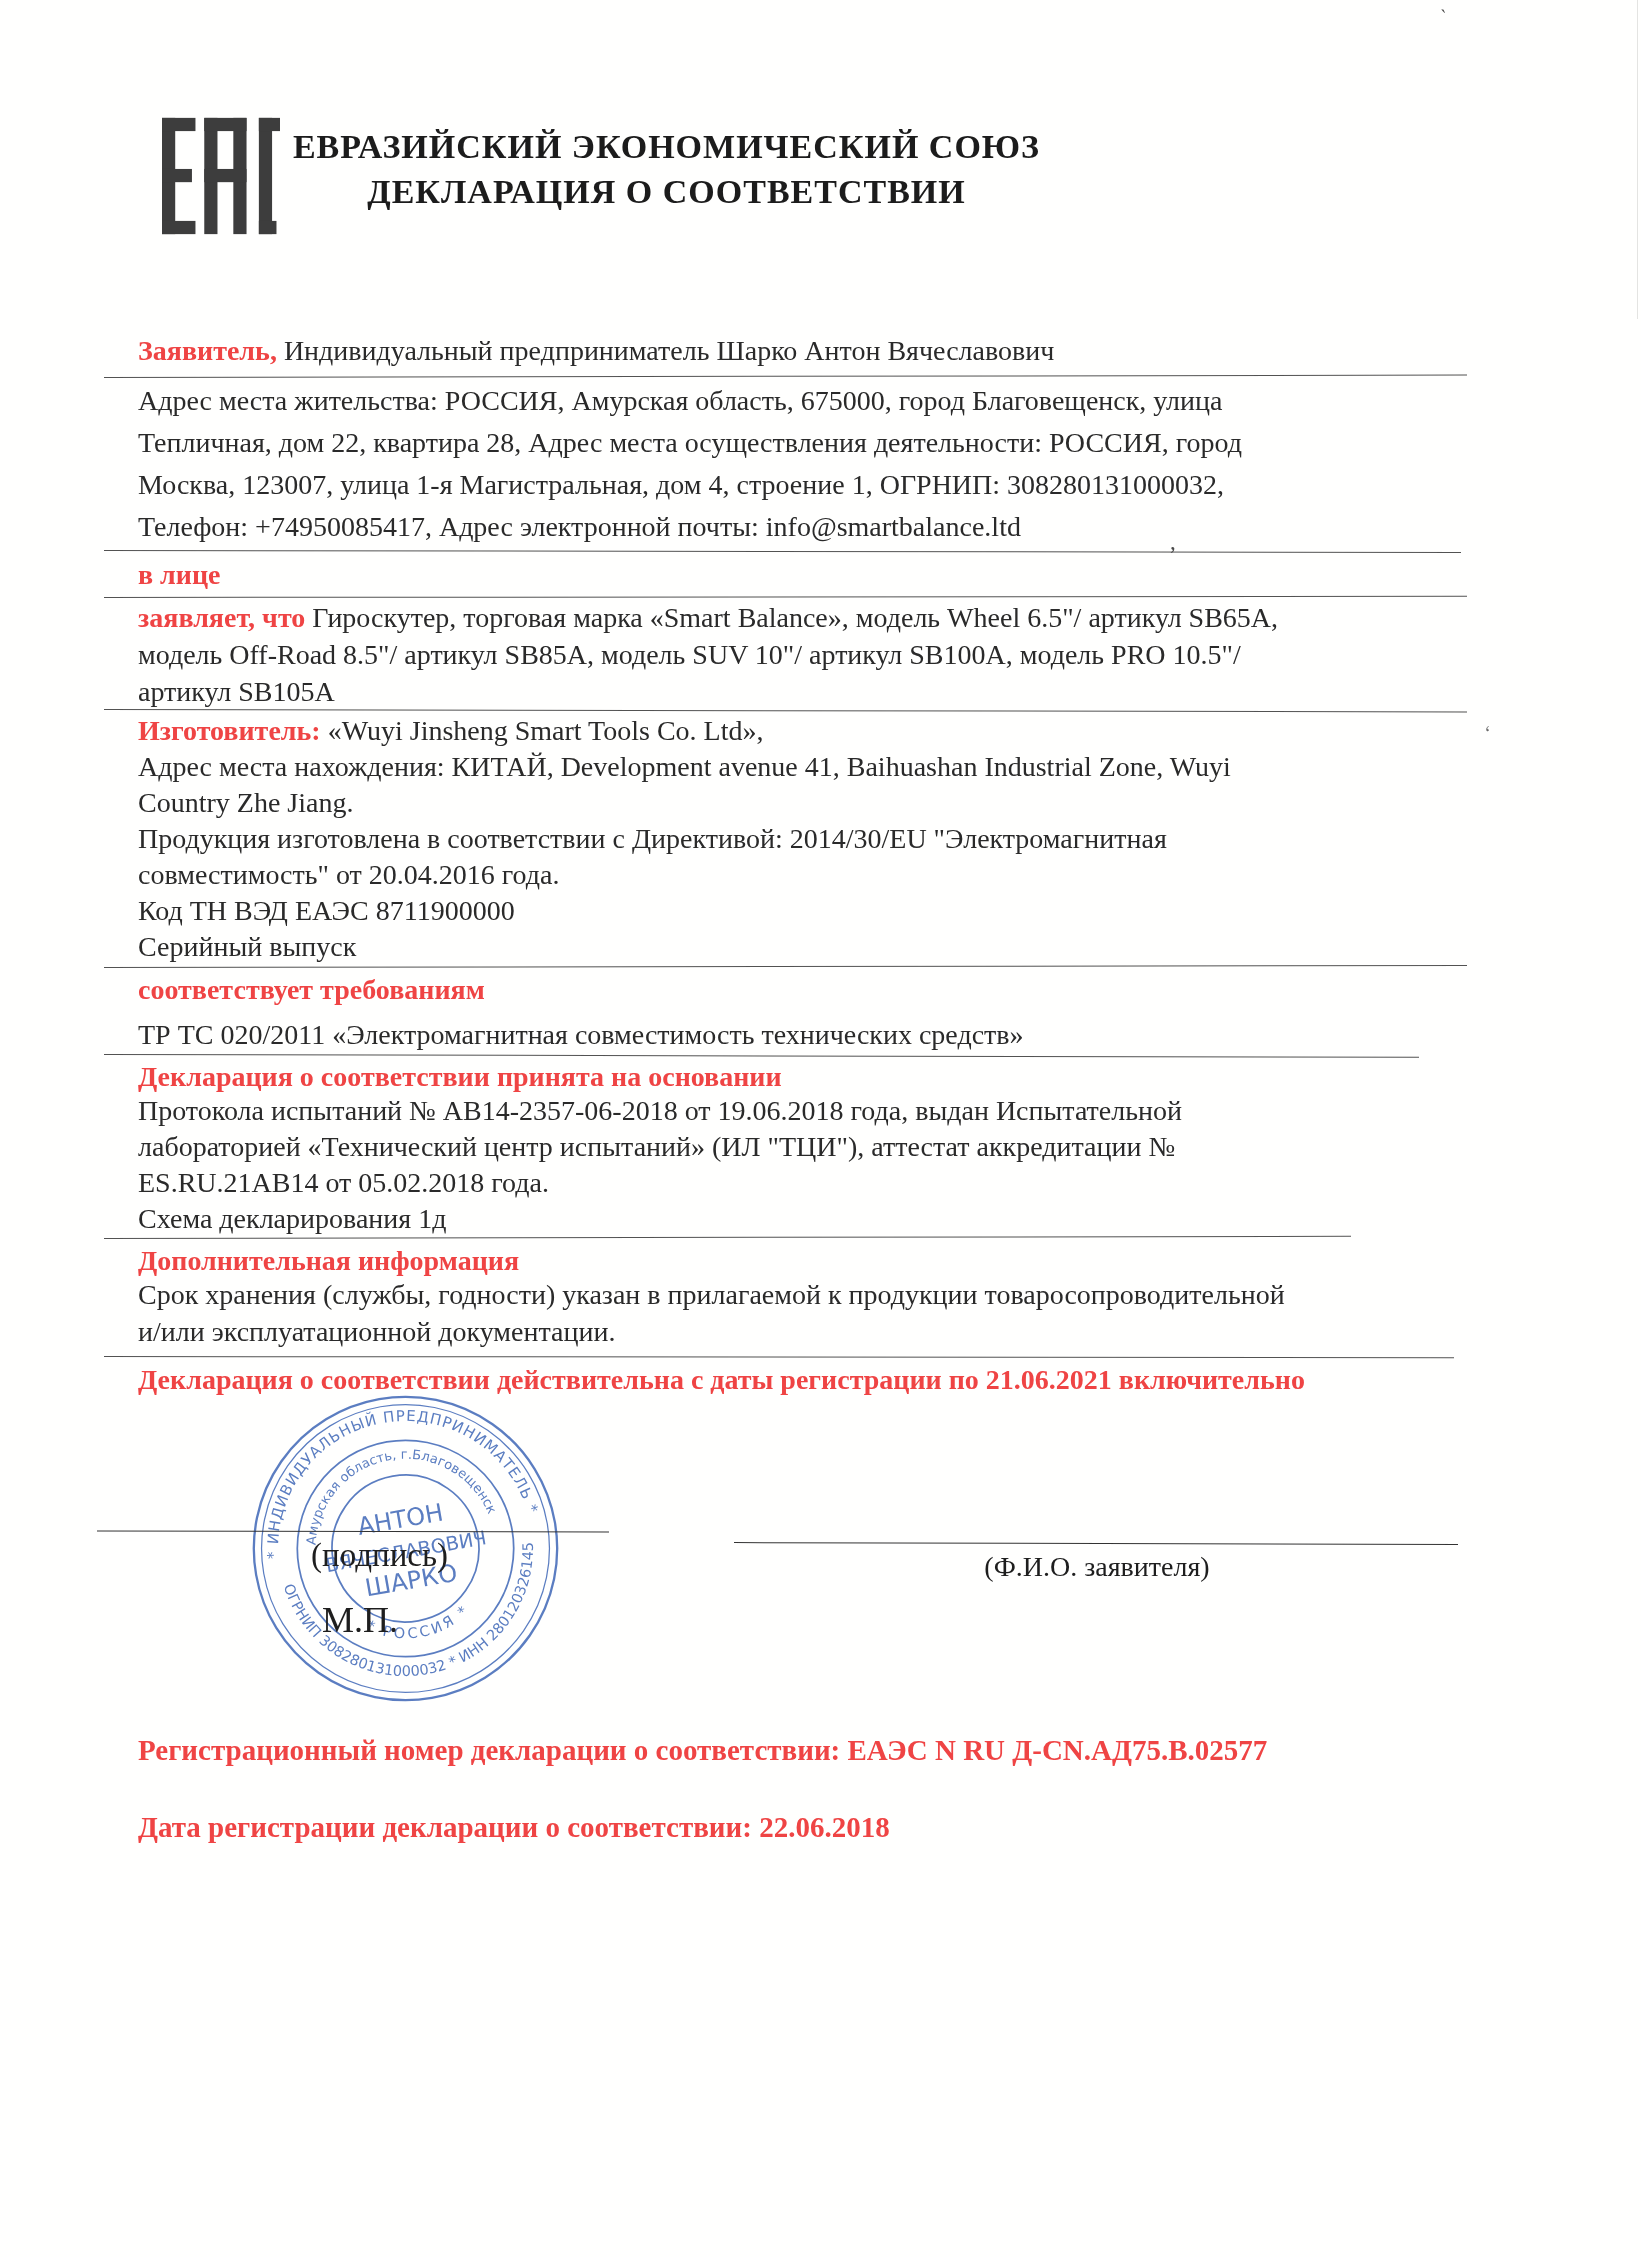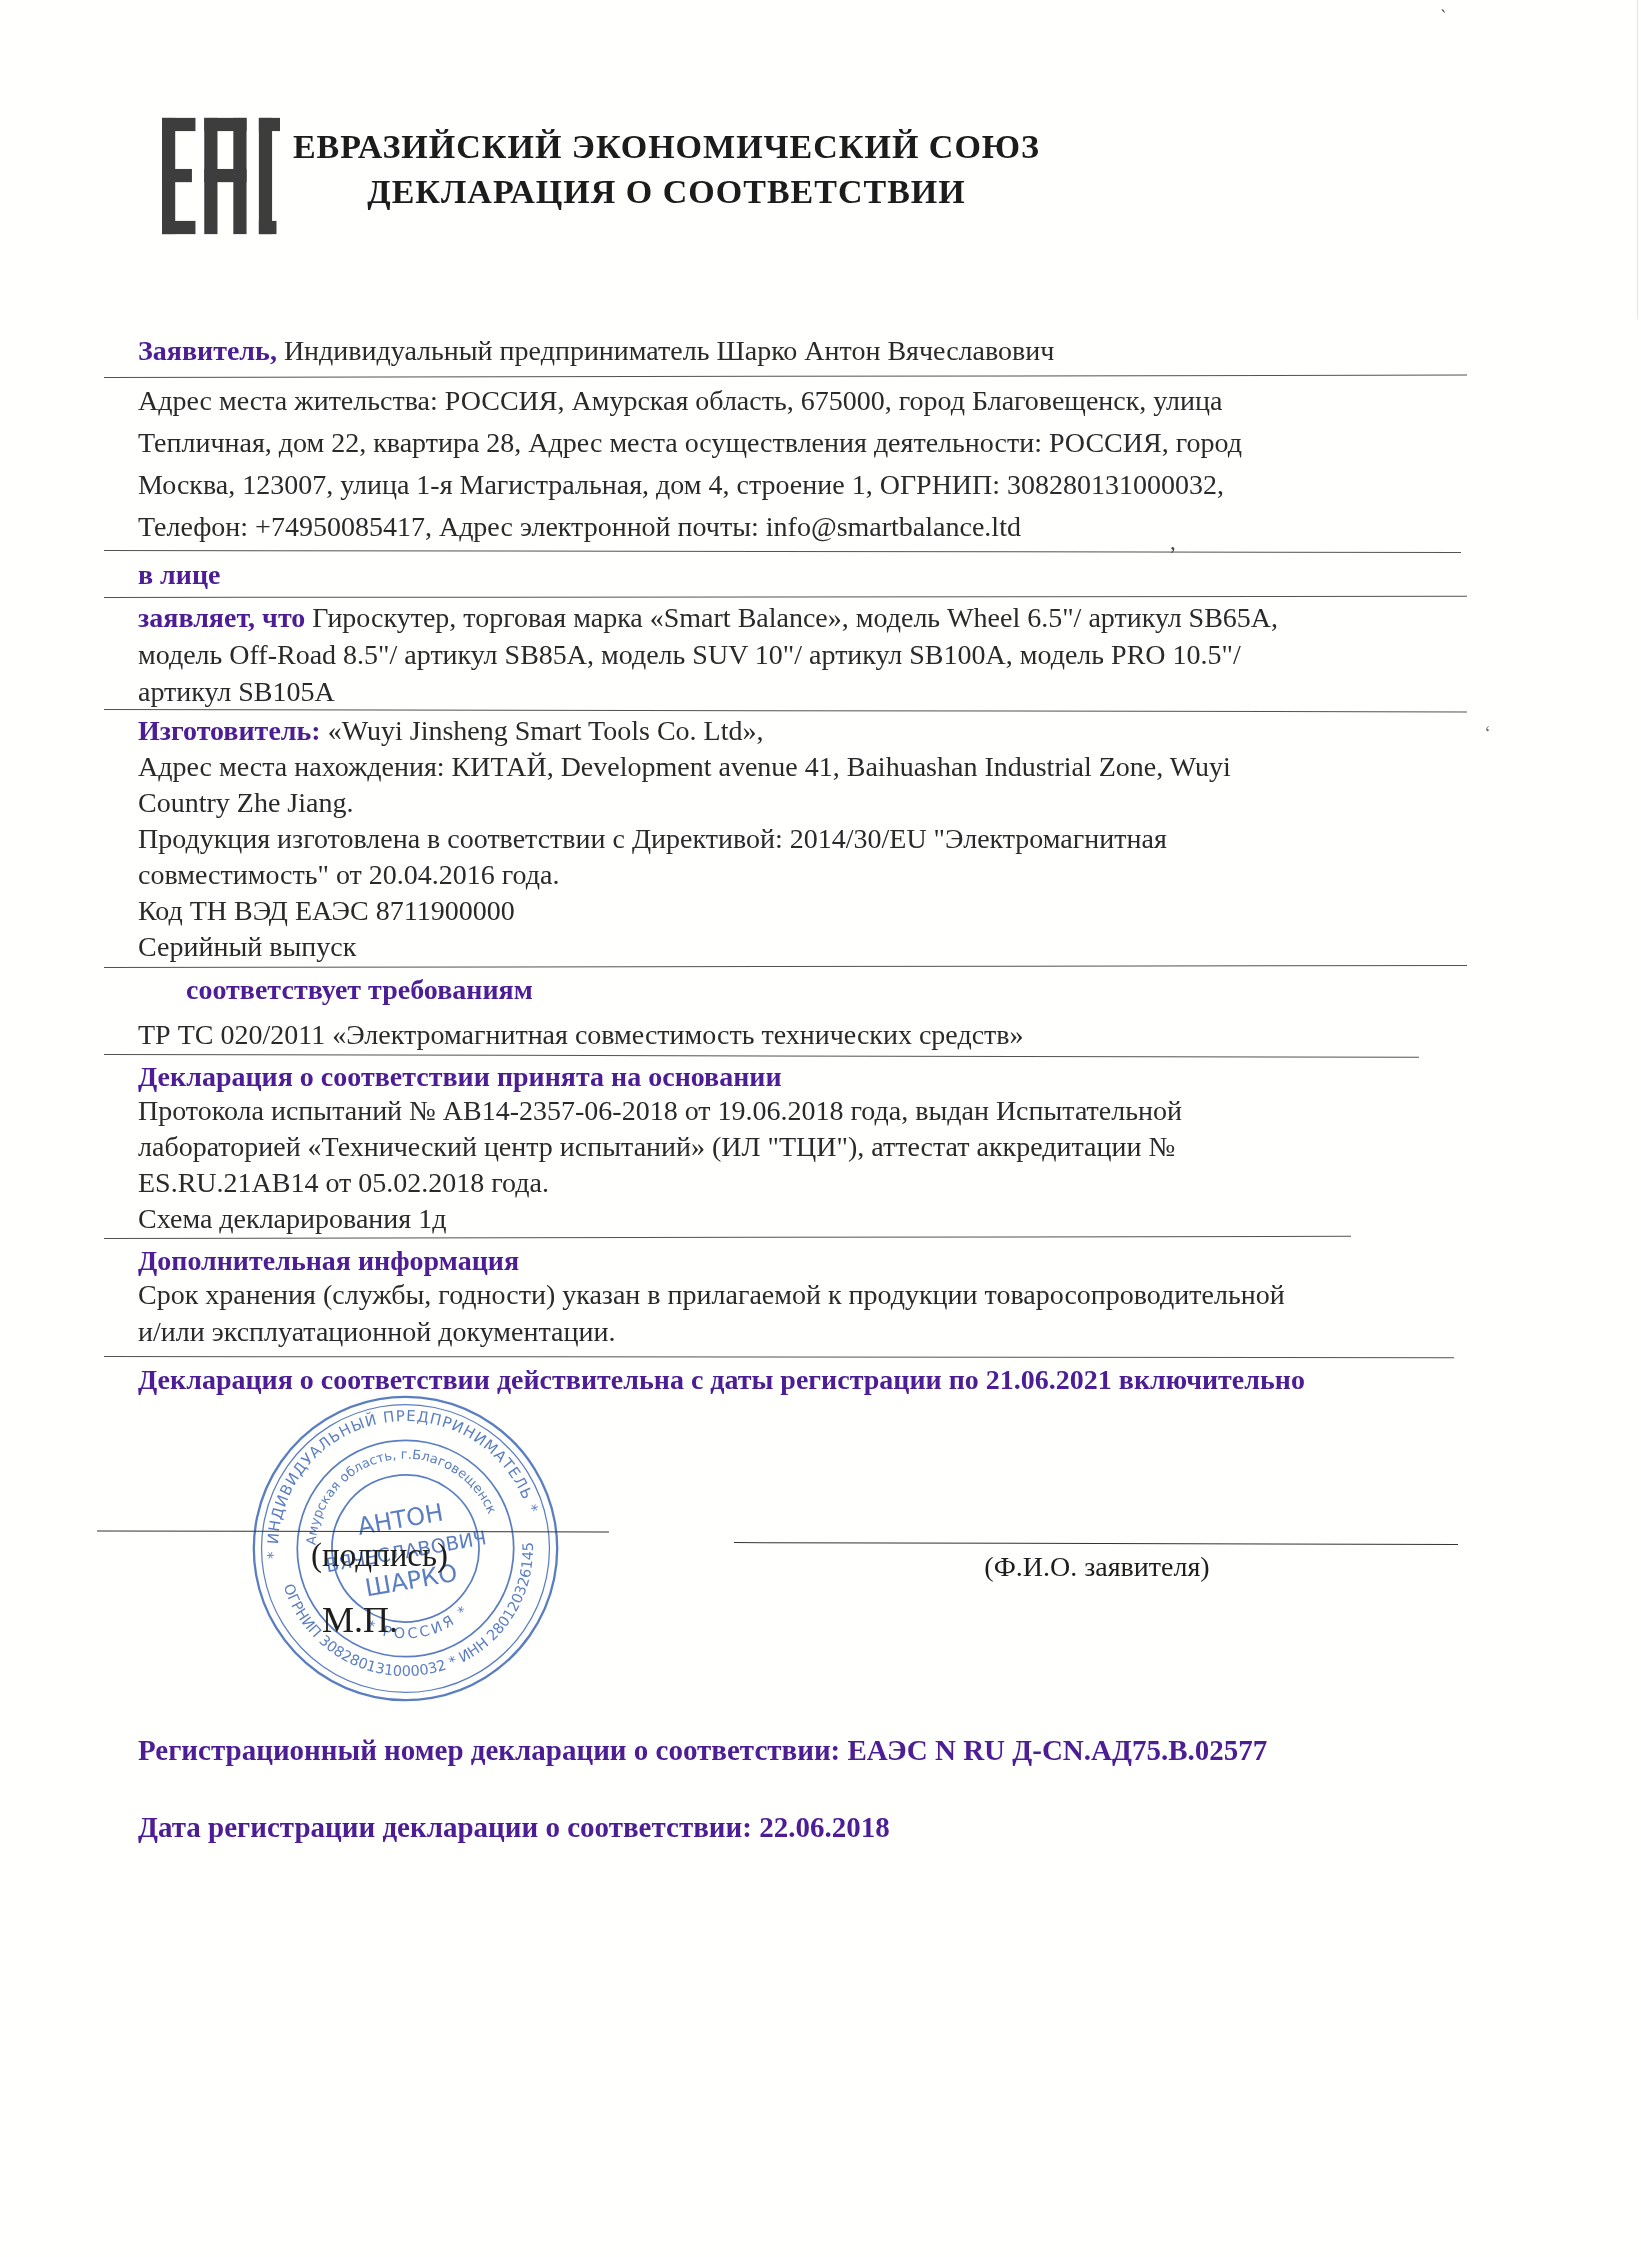--- a/index.html
+++ b/index.html
@@ -10,21 +10,21 @@
   .abs{position:absolute;}
   
   #eac-logo{position:absolute;left:162px;top:116px;width:118px;height:120px;}
   #title{position:absolute;left:0;top:124px;width:1333px;text-align:center;
          font-weight:700;font-size:34px;line-height:45px;color:#1c1c1c;letter-spacing:1px;}
   
   .txt{font-size:28px;line-height:37px;color:#2a2a2a;}
   .lh44{line-height:42px;}
   .lh37{line-height:36px;}
   .lh38{line-height:37px;}
-  .b{font-weight:700;color:#4c1d95;}
+  .b{font-weight:700;color:#ef4444;}
   .leftcol{left:138px;width:1352px;}
   
   .rule{position:absolute;left:104px;height:0;border-top:1.9px solid #3a3a3a;opacity:.88;transform-origin:left center;}
   
   #stamp{position:absolute;left:249px;top:1392px;width:313px;height:313px;opacity:.9;}
   .sigline{position:absolute;height:0;border-top:1.9px solid #333;}
   .overink{position:absolute;color:#1e1e1e;font-family:"Liberation Serif",serif;}
   .speck{position:absolute;color:#4a4a4a;font-size:19.3px;}
   #scan-edge{position:absolute;right:2.9px;top:0;width:1px;height:319px;background:#e4e4e2;}
 </style>
@@ -81,21 +81,21 @@
     <div><span class="b">Изготовитель:</span><span> «Wuyi Jinsheng Smart Tools Co. Ltd»,</span></div>
     <div>Адрес места нахождения: КИТАЙ, Development avenue 41, Baihuashan Industrial Zone, Wuyi</div>
     <div>Country Zhe Jiang.</div>
     <div>Продукция изготовлена в соответствии с Директивой: 2014/30/EU "Электромагнитная</div>
     <div>совместимость" от 20.04.2016 года.</div>
     <div>Код ТН ВЭД ЕАЭС 8711900000</div>
     <div>Серийный выпуск</div>
   </div>
   <div class="rule" style="top:967px;width:1363px;transform:rotate(-0.08deg);"></div>
 
-  <div class="abs txt leftcol b" style="top:971px;margin-left:48px;">соответствует требованиям</div>
+  <div class="abs txt leftcol b" style="top:971px;">соответствует требованиям</div>
   <div class="abs txt leftcol" style="top:1016px;">ТР ТС 020/2011 «Электромагнитная совместимость технических средств»</div>
   <div class="rule" style="top:1054px;width:1315px;transform:rotate(0.12deg);"></div>
 
   <div class="abs txt leftcol b" style="top:1058px;">Декларация о соответствии принята на основании</div>
   <div class="abs txt lh37 leftcol" style="top:1093px;">
     <div>Протокола испытаний № АВ14-2357-06-2018 от 19.06.2018 года, выдан Испытательной</div>
     <div>лабораторией «Технический центр испытаний» (ИЛ "ТЦИ"), аттестат аккредитации №</div>
     <div>ES.RU.21АВ14 от 05.02.2018 года.</div>
     <div>Схема декларирования 1д</div>
   </div>

